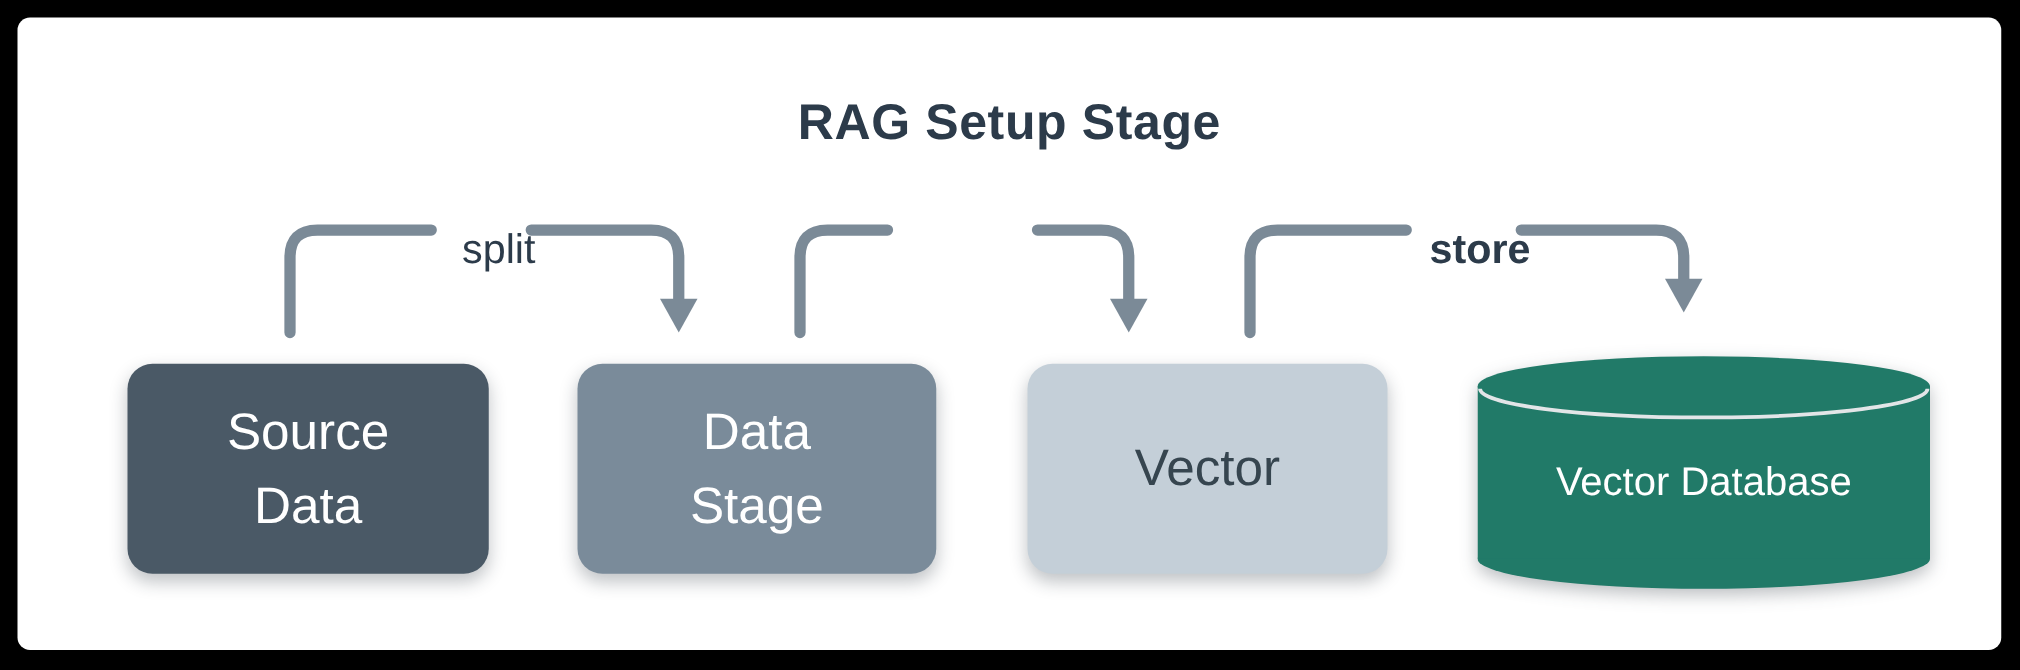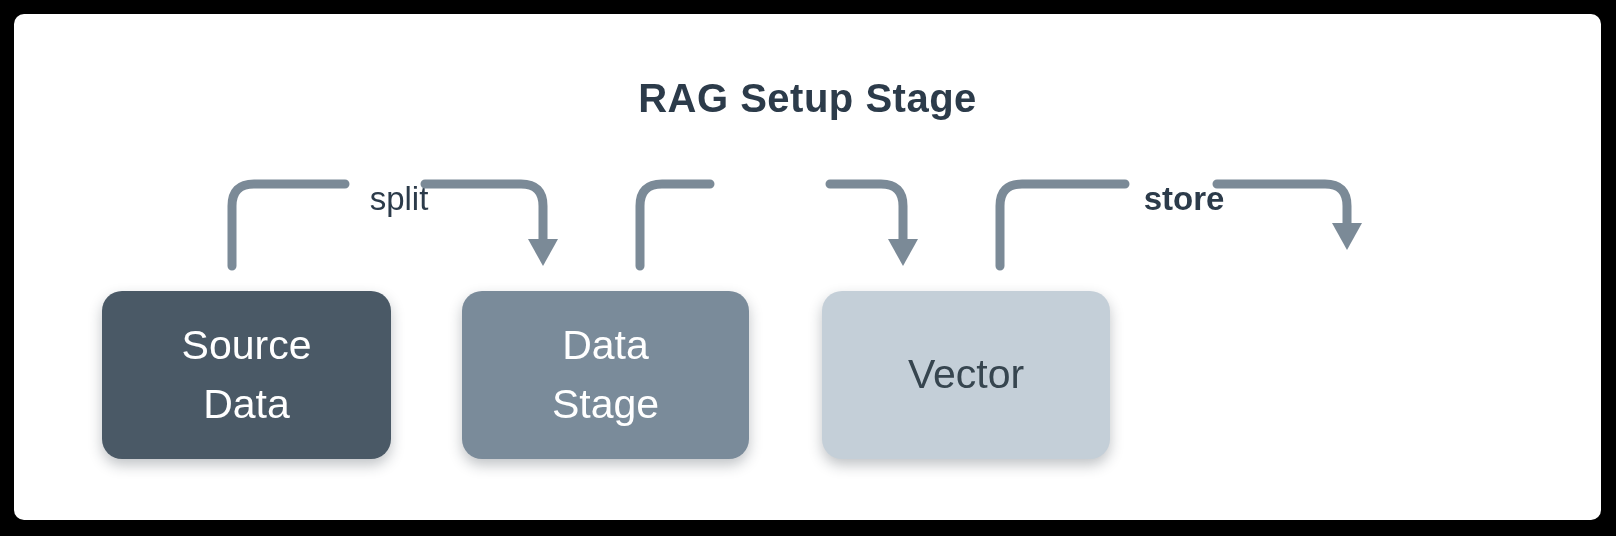--- a/index.html
+++ b/index.html
@@ -92,20 +92,29 @@
 
     <div class="node" id="node-data-chunks" style="background-color: rgb(122, 139, 154);">
       <span>Data</span>
       <span>Stage</span>
     </div>
 
     <div class="node" id="node-vector-embeddings" style="background-color: rgb(196, 207, 216);">
       <span>Vector</span>
     </div>
 
+    <div class="cylinder">
+      <svg width="362" height="188" viewBox="0 0 362 188">
+        <ellipse cx="181" cy="163" rx="181" ry="24" fill="#217a68"></ellipse>
+        <rect x="0" y="25" width="362" height="138" fill="#217a68"></rect>
+        <ellipse cx="181" cy="25" rx="181" ry="24" fill="#217a68"></ellipse>
+        <path d="M 2 27 A 179 23 0 0 0 360 27" fill="none" stroke="#e2e5e7" stroke-width="3"></path>
+      </svg>
+      <div class="cyl-label">Vector Database</div>
+    </div>
 
     <span class="edge-label" id="edge-label-split">split</span>
     <span class="edge-label" id="edge-label-store">store</span>
 
   </div>
 
   <svg class="arrows" width="1616" height="536" viewBox="0 0 1616 536">
     <g fill="none" stroke="#7b8a97" stroke-width="9" stroke-linecap="round">
       <path d="M232 266 V206 Q232 184 254 184 H345"></path>
       <path d="M425 184 H521 Q543 184 543 206 V240"></path>

